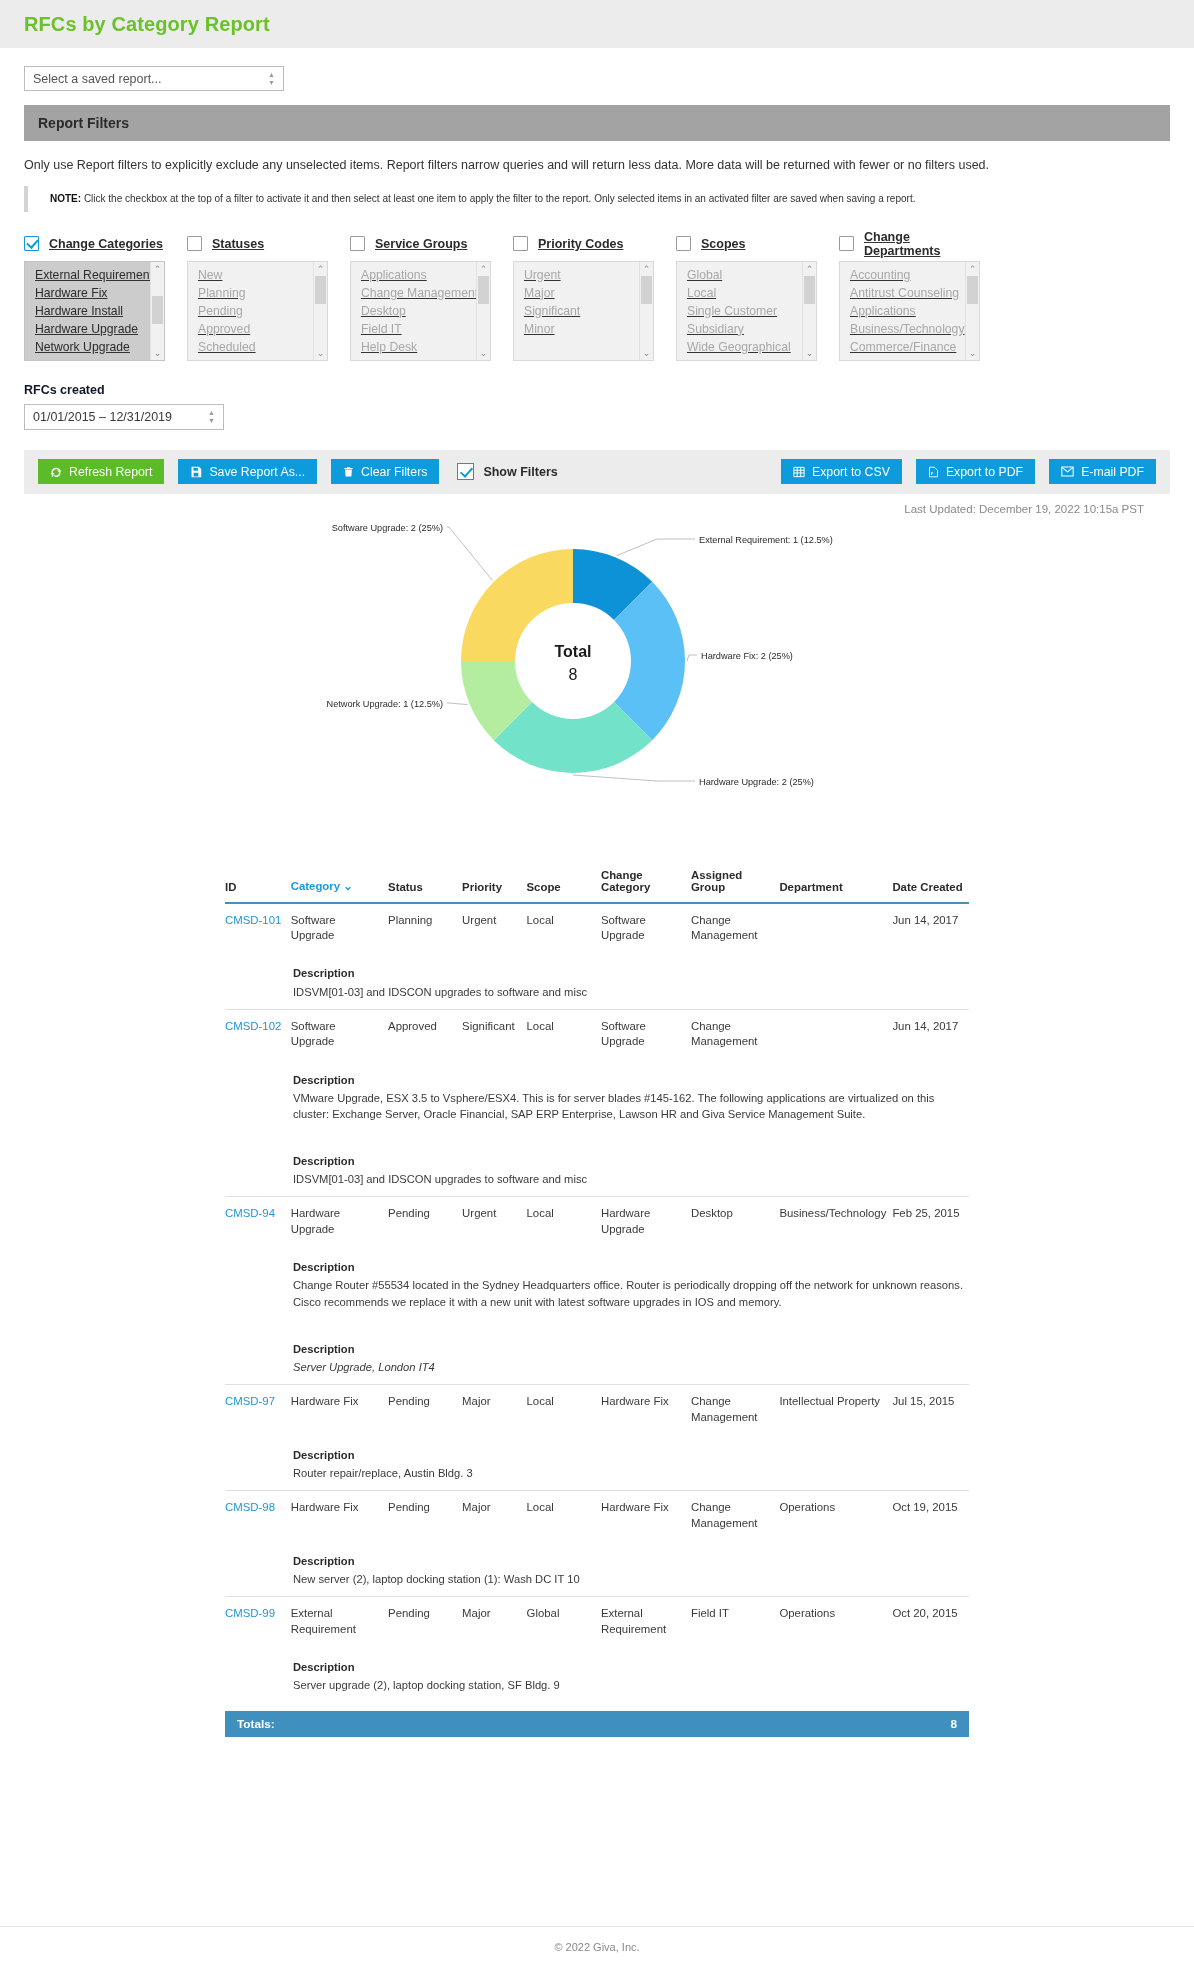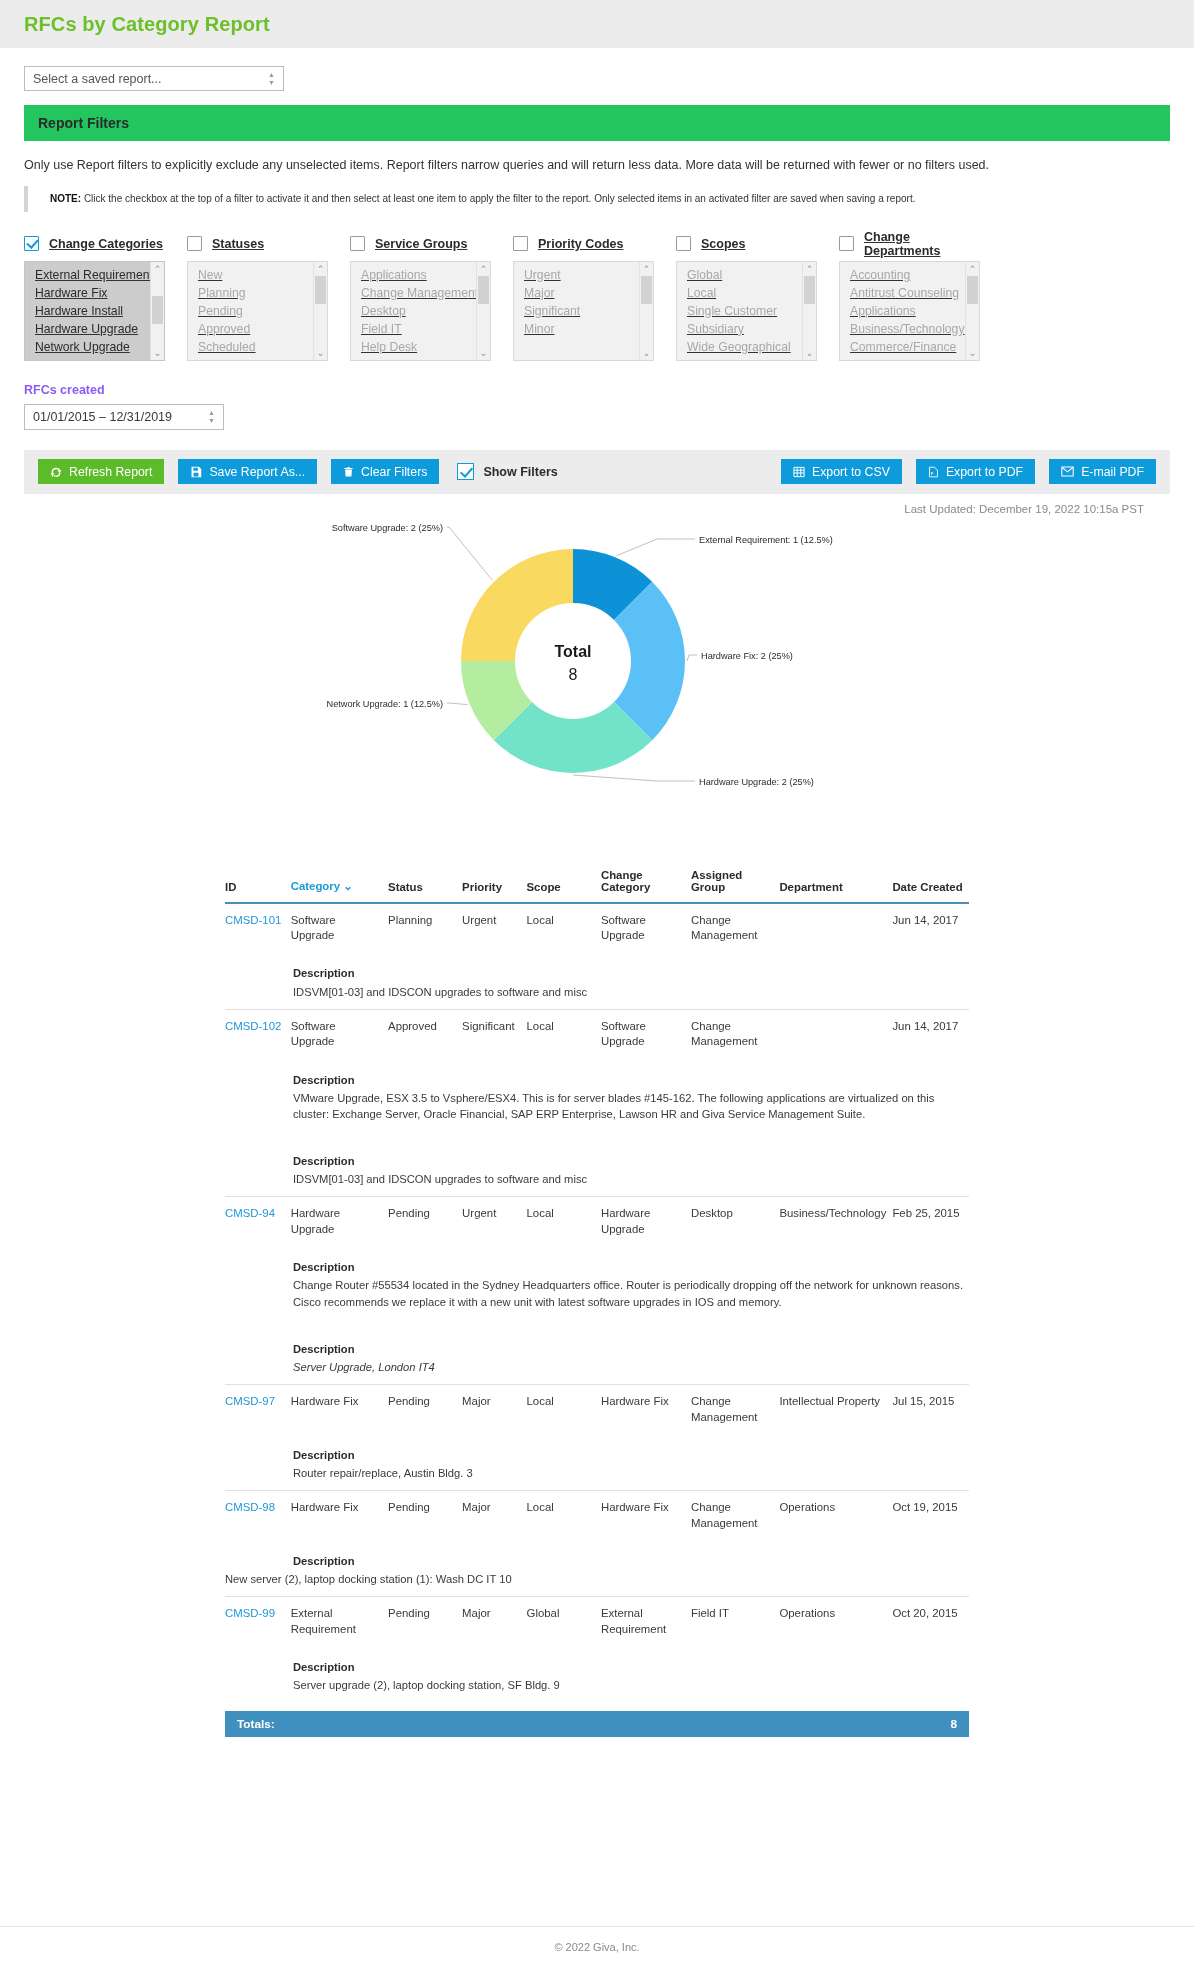--- a/index.html
+++ b/index.html
@@ -44,21 +44,21 @@
   .spinner-ico {
     position:absolute; right:8px; top:50%;
     transform:translateY(-50%);
     display:flex; flex-direction:column; gap:2px;
     color:#9a9a9a; font-size:7px; line-height:6px;
   }
 
   
   .filters-bar {
     margin-top:14px;
-    background:#22c55e;
+    background:#a3a3a3;
     height:36px;
     display:flex; align-items:center;
     padding-left:14px;
     font-weight:bold; font-size:14px;
     color:#2b2b2b;
   }
   .intro-text {
     margin-top:15px;
     font-size:12.5px;
     color:#333;
@@ -128,21 +128,21 @@
   .list-box.active .sbar { background:#f1f1f1; }
   .sarr { font-size:9px; color:#8a8a8a; line-height:10px; padding:2px 0; }
   .sthumb {
     position:absolute; left:1px; right:1px; height:28px;
     background:#d2d2d2;
   }
 
   
   .rfc-created-label {
     margin-top:22px;
-    font-size:12.5px; font-weight:bold; color:#8b5cf6;
+    font-size:12.5px; font-weight:bold; color:#0f172a;
   }
   .date-box {
     margin-top:7px;
     width:200px; height:26px;
     border:1px solid #bcbcbc; background:#fff;
     display:flex; align-items:center; padding:0 8px;
     font-size:12.5px; color:#3a3a3a; position:relative;
   }
 
   
@@ -582,21 +582,21 @@
           <td>Major</td>
           <td>Local</td>
           <td>Hardware Fix</td>
           <td>Change Management</td>
           <td>Operations</td>
           <td>Oct 19, 2015</td>
         </tr>
         <tr>
           <td colspan="9" style="padding-right: 0px;">
             <div class="desc-label" style="margin-left: 68px;">Description</div>
-            <div class="desc-text" style="">New server (2), laptop docking station (1): Wash DC IT 10</div>
+            <div class="desc-text" style="margin-left: 68px;">New server (2), laptop docking station (1): Wash DC IT 10</div>
           </td>
         </tr>
         <tr class="rowsep">
           <td class="idcell"><a href="#">CMSD-99</a></td>
           <td>External Requirement</td>
           <td>Pending</td>
           <td>Major</td>
           <td>Global</td>
           <td>External Requirement</td>
           <td>Field IT</td>

